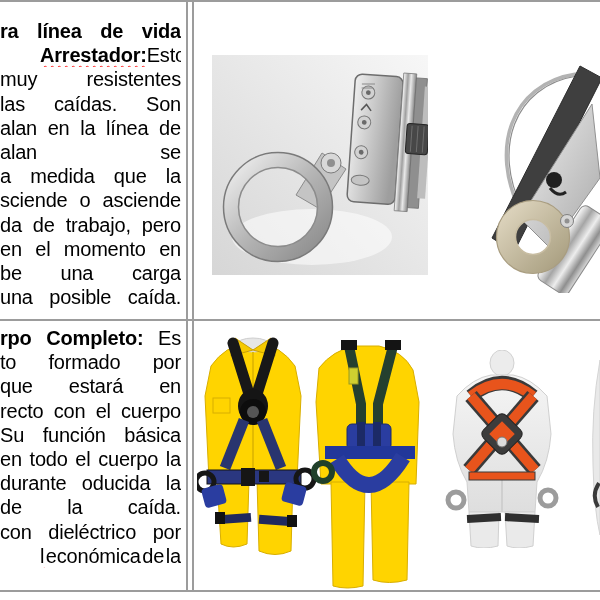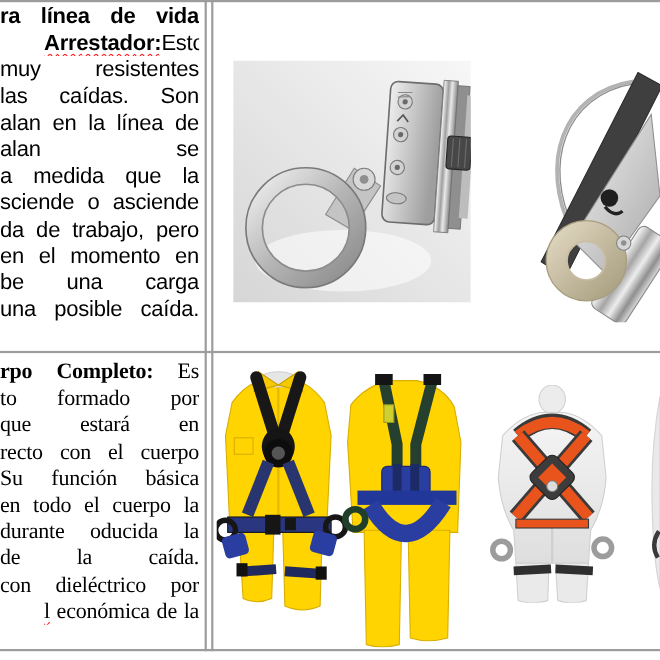--- a/index.html
+++ b/index.html
@@ -18,36 +18,36 @@
 <body>
 
 <div id="page">
 
   <div class="hline" style="left:0;top:0;width:600px;height:2px;"></div>
   <div class="hline" style="left:0;top:319px;width:600px;height:2px;"></div>
   <div class="hline" style="left:0;top:590px;width:600px;height:2px;"></div>
   <div class="vline" style="left:186px;top:0;width:2px;height:592px;"></div>
   <div class="vline" style="left:192px;top:0;width:2px;height:592px;"></div>
 
-  <div class="textcell" style="top:3px;height:288px;">
+  <div class="textcell" style="top:19px;height:288px;">
       <div class="tline"><span class="bold">ra</span><span class="bold">línea</span><span class="bold">de</span><span class="bold">vida</span></div>
       <div class="tline"><span class="bold spell">Arrestador:</span><span>Estos</span></div>
       <div class="tline"><span>muy</span><span>resistentes</span></div>
       <div class="tline"><span>las</span><span>caídas.</span><span>Son</span></div>
       <div class="tline"><span>alan</span><span>en</span><span>la</span><span>línea</span><span>de</span></div>
       <div class="tline"><span>alan</span><span>se</span></div>
       <div class="tline"><span>a</span><span>medida</span><span>que</span><span>la</span></div>
       <div class="tline"><span>sciende</span><span>o</span><span>asciende</span></div>
       <div class="tline"><span>da</span><span>de</span><span>trabajo,</span><span>pero</span></div>
       <div class="tline"><span>en</span><span>el</span><span>momento</span><span>en</span></div>
       <div class="tline"><span>be</span><span>una</span><span>carga</span></div>
       <div class="tline"><span>una</span><span>posible</span><span>caída.</span></div>
     </div>
 
-  <div class="textcell" style="top:326px;height:246px;font-family:Liberation Serif, serif;">
+  <div class="textcell" style="top:326px;height:246px;">
       <div class="tline"><span class="bold">rpo</span><span class="bold">Completo:</span><span>Es</span></div>
       <div class="tline"><span>to</span><span>formado</span><span>por</span></div>
       <div class="tline"><span>que</span><span>estará</span><span>en</span></div>
       <div class="tline"><span>recto</span><span>con</span><span>el</span><span>cuerpo</span></div>
       <div class="tline"><span>Su</span><span>función</span><span>básica</span></div>
       <div class="tline"><span>en</span><span>todo</span><span>el</span><span>cuerpo</span><span>la</span></div>
       <div class="tline"><span>durante</span><span>oducida</span><span>la</span></div>
       <div class="tline"><span>de</span><span>la</span><span>caída.</span></div>
       <div class="tline"><span>con</span><span>dieléctrico</span><span>por</span></div>
       <div class="tline"><span class="spell">l</span><span>económica</span><span>de</span><span>la</span></div>

